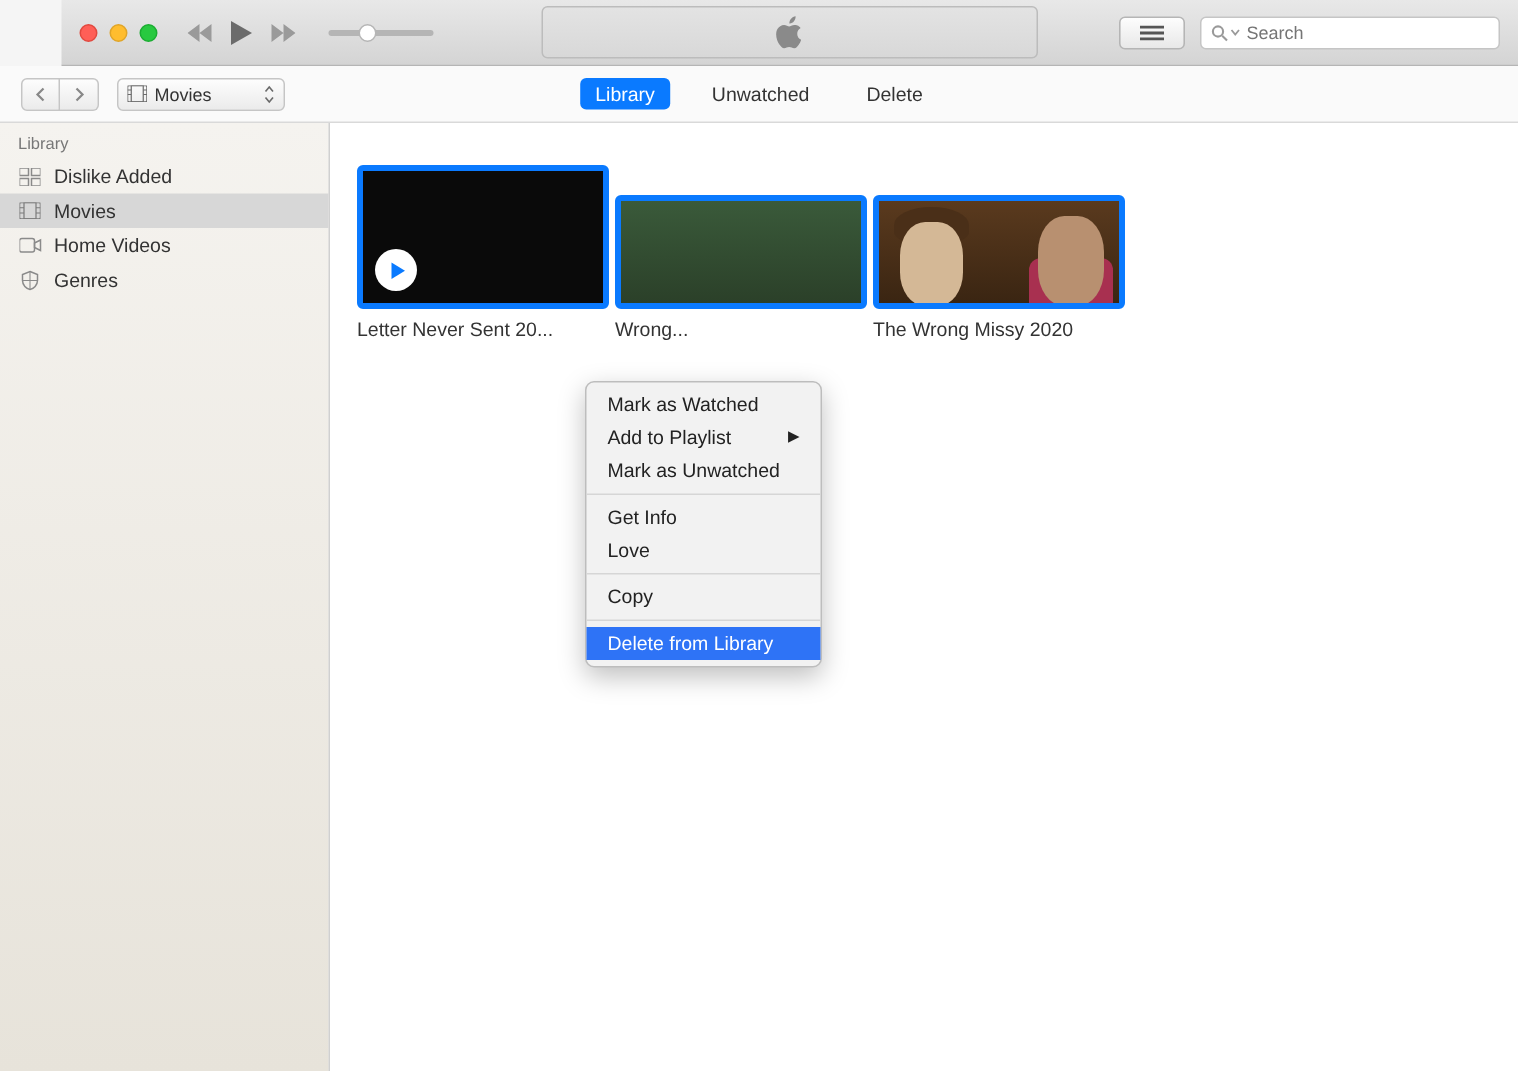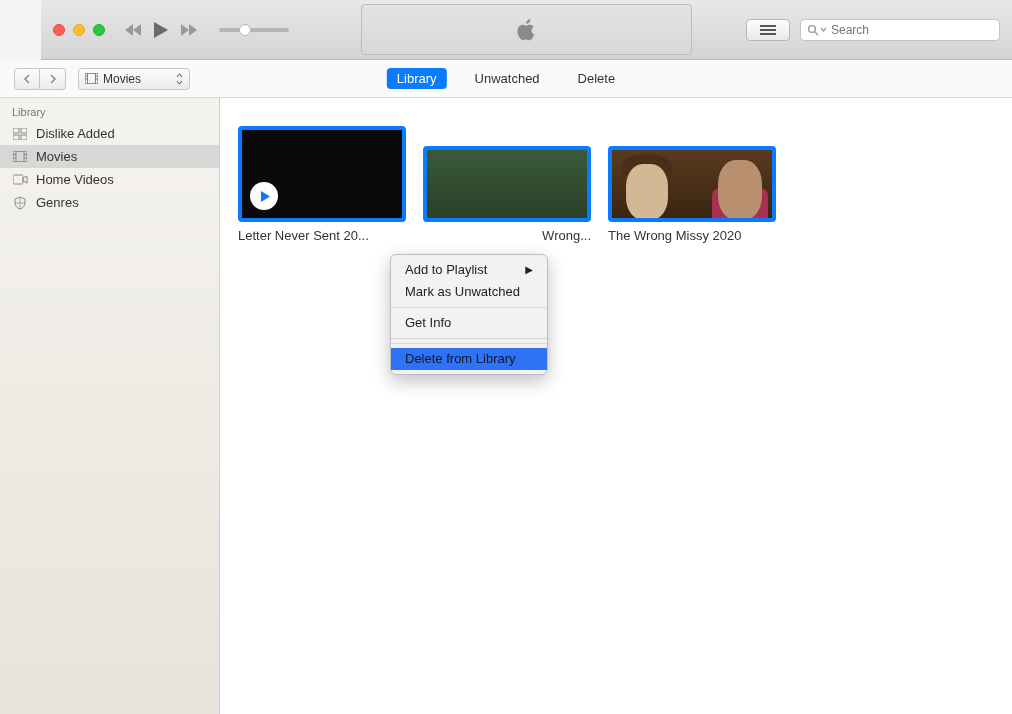--- a/index.html
+++ b/index.html
@@ -1,19 +1,19 @@
 <!DOCTYPE html>
 <html><head>
 <meta charset="utf-8">
 <style>
 * { margin: 0; padding: 0; box-sizing: border-box; font-family: -apple-system, "Helvetica Neue", Helvetica, Arial, sans-serif; }
 body { background: #f5f5f5; width: 1012px; height: 714px; overflow: hidden; }
 
 
-.titlebar { height: 60px; background: linear-gradient(#e8e8e8, #d4d4d4); border-bottom: 1px solid #b5b5b5; display: flex; align-items: center; padding: 0 12px; position: relative; margin-left: 41px; }
+.titlebar { height: 44px; background: linear-gradient(#e8e8e8, #d4d4d4); border-bottom: 1px solid #b5b5b5; display: flex; align-items: center; padding: 0 12px; position: relative; margin-left: 41px; }
 .traffic-lights { display: flex; gap: 8px; }
 .tl { width: 12px; height: 12px; border-radius: 50%; }
 .tl.close { background: #ff5f57; border: 0.5px solid #e1493f; }
 .tl.min { background: #ffbd2e; border: 0.5px solid #e0a528; }
 .tl.max { background: #28c940; border: 0.5px solid #1bad32; }
 
 .playback { display: flex; align-items: center; gap: 10px; margin-left: 20px; }
 .playback .pbtn { color: #888; font-size: 18px; line-height: 1; }
 .playback .play { color: #555; font-size: 22px; }
 .volume-slider { width: 70px; height: 4px; background: #b5b5b5; border-radius: 2px; margin-left: 12px; position: relative; }
@@ -47,21 +47,21 @@
 
 
 .sidebar { width: 220px; background: linear-gradient(#f5f3ef, #e7e3da); border-right: 1px solid #d0d0d0; padding-top: 4px; }
 .sidebar-header { font-size: 11px; color: #777; padding: 4px 12px 4px 12px; }
 .side-item { display: flex; align-items: center; padding: 4px 12px; font-size: 13px; color: #333; gap: 8px; }
 .side-item.active { background: #d7d7d7; }
 .side-item .sico { width: 16px; height: 14px; display: flex; align-items: center; justify-content: center; color: #7a7a7a; }
 
 
 .content { flex: 1; background: #fff; position: relative; padding: 28px 18px; }
-.movie-grid { display: flex; gap: 17px; }
+.movie-grid { display: flex; gap: 4px; }
 .movie-item { width: 168px; }
 .thumb-wrap { width: 168px; height: 96px; border: 4px solid transparent; border-radius: 4px; position: relative; overflow: hidden; }
 .thumb-wrap.selected { border-color: #0a7aff; }
 .thumb-wrap.dark { background: #0a0a0a; }
 
 .thumb-scene { width:100%; height:100%; position:relative; }
 .thumb-scene.scene2 { background: linear-gradient(#3a5a3a, #2b4029); }
 .thumb-scene.scene3 { background: linear-gradient(#caa84a, #b08c2e); }
 .thumb-scene.scene4 { background: linear-gradient(#5a3a1e, #3a2512); }
 .scene-person { position:absolute; border-radius:50%; }
@@ -74,21 +74,21 @@
 .scene4 .p4 { right:10px; top:10px; width:44px; height:60px; background:#b89070; border-radius:40%; }
 .scene4 .p4s { position:absolute; right:4px; bottom:0; width:56px; height:30px; background:#a83050; border-radius:8px 8px 0 0; }
 
 .play-overlay { position: absolute; left: 8px; bottom: 8px; width: 28px; height: 28px; background: #fff; border-radius: 50%; display: flex; align-items: center; justify-content: center; }
 .play-overlay .pt { color: #0a7aff; margin-left: 2px; }
 .movie-title { font-size: 13px; color: #333; margin-top: 6px; word-break: break-word; }
 
 
 .context-menu { position: absolute; left: 390px; top: 254px; width: 158px; background: #f2f2f2; border: 1px solid #bdbdbd; border-radius: 6px; box-shadow: 0 6px 18px rgba(0,0,0,0.25); padding: 4px 0; font-size: 13px; z-index: 50; }
 .cm-item { padding: 2px 14px; color: #222; display: flex; align-items: center; justify-content: space-between; line-height: 18px; }
-.cm-item.highlight { background: #2e73f6; color: #0f172a; }
+.cm-item.highlight { background: #2e73f6; color: #ffffff; }
 .cm-sep { height: 1px; background: #d6d6d6; margin: 4px 0; }
 .cm-item .sub { font-size: 10px; color: inherit; }
 
 svg { display: block; }
 </style>
 </head>
 <body>
 
 <div class="titlebar">
   <div class="traffic-lights">
@@ -244,44 +244,47 @@
               </svg>
           </div>
         </div>
         <div class="movie-title">Letter Never Sent 20...</div>
       </div>
 
       <div class="movie-item" style="margin-top:20px">
         <div class="thumb-wrap selected" style="height:76px">
           <div class="thumb-scene scene2"></div>
         </div>
-        <div class="movie-title" style="text-align:right">Wrong...</div>
+        <div class="movie-title" style="text-align:left">Wrong...</div>
       </div>
 
 
       <div class="movie-item" style="margin-top:20px">
         <div class="thumb-wrap selected" style="height:76px">
           <div class="thumb-scene scene4">
             <div class="p3h"></div>
             <div class="scene-person p3"></div>
             <div class="p4s"></div>
             <div class="scene-person p4"></div>
           </div>
         </div>
         <div class="movie-title">The Wrong Missy 2020</div>
       </div>
 
     </div>
   </div>
 </div>
 
 <div class="context-menu">
+  <div class="cm-item">Mark as Watched</div>
   <div class="cm-item">
     <span>Add to Playlist</span>
     <span class="sub">▶</span>
   </div>
   <div class="cm-item">Mark as Unwatched</div>
   <div class="cm-sep"></div>
   <div class="cm-item">Get Info</div>
+  <div class="cm-item">Love</div>
   <div class="cm-sep"></div>
+  <div class="cm-item">Copy</div>
   <div class="cm-sep"></div>
   <div class="cm-item highlight">Delete from Library</div>
 </div>
 
 </body></html>

